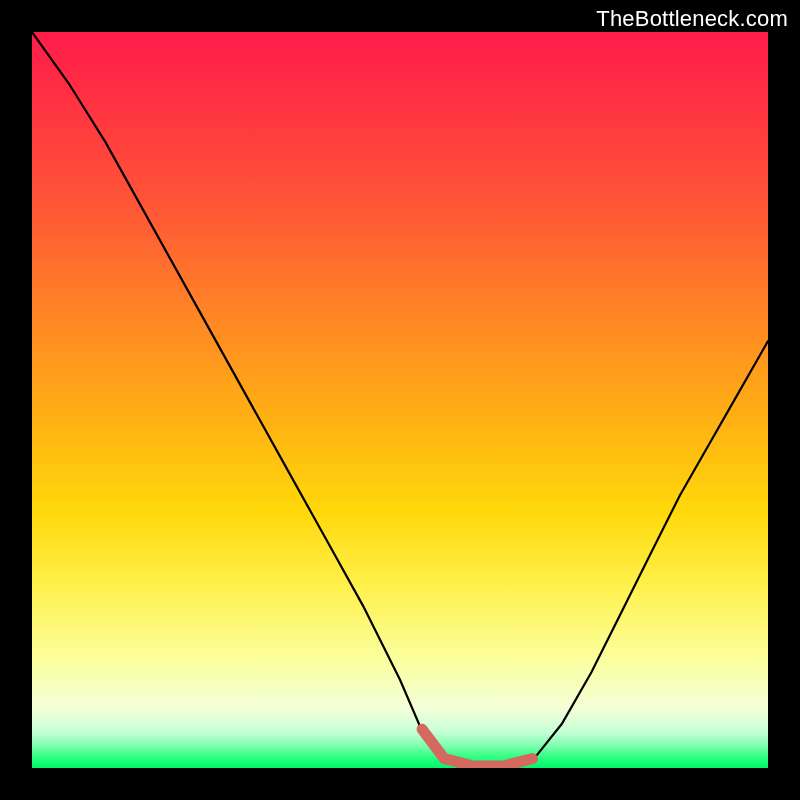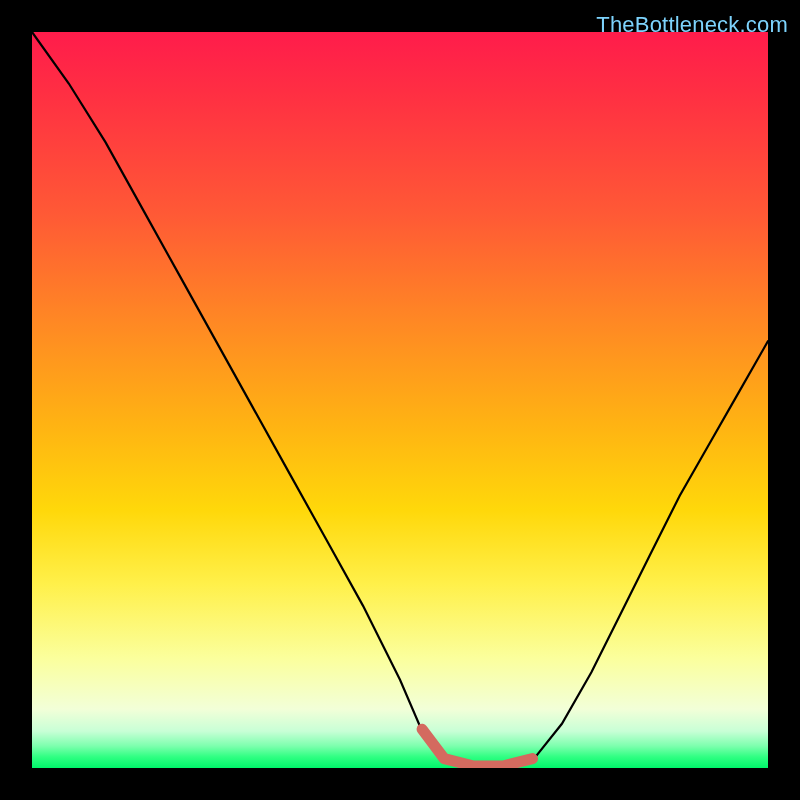--- a/index.html
+++ b/index.html
@@ -12,23 +12,23 @@
     font-family: Arial, Helvetica, sans-serif;
   }
   .frame {
     position: relative;
     width: 800px;
     height: 800px;
     background: #000;
   }
   .watermark {
     position: absolute;
-    top: 12px;
+    top: 6px;
     right: 12px;
-    color: #7dd3fc;
+    color: #ffffff;
     font-size: 22px;
     font-weight: 500;
     z-index: 10;
     letter-spacing: 0.2px;
   }
   .plot {
     position: absolute;
     left: 32px;
     top: 32px;
     width: 736px;

